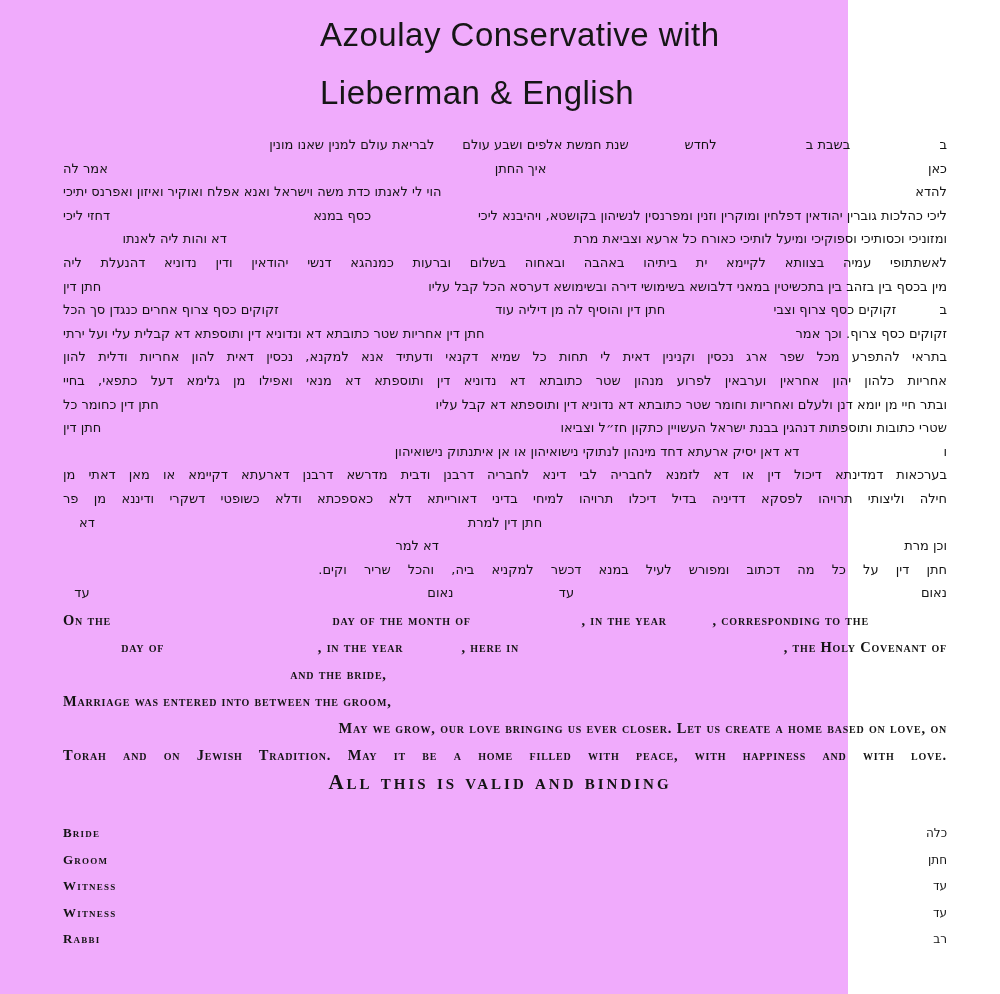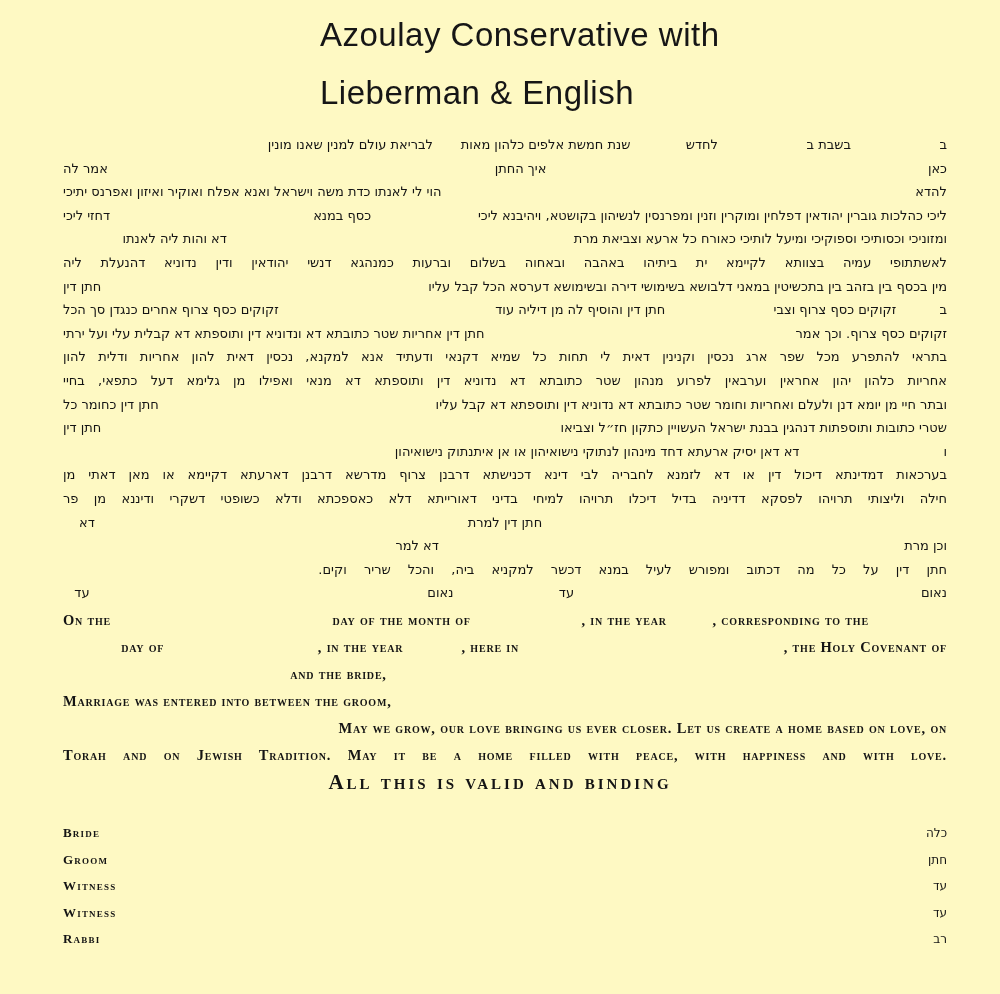--- a/index.html
+++ b/index.html
@@ -1,21 +1,21 @@
 <!DOCTYPE html>
 <html lang="en"><head>
 <meta charset="utf-8">
 <style>
   html, body { margin: 0; padding: 0; background: #ffffff; }
   body {
     width: 1000px; height: 994px; overflow: hidden;
     font-family: "Liberation Sans", sans-serif;
     color: #1a1a1a;
   }
-  .page { position: relative; width: 1000px; height: 994px; background: #fef9c3; }
+  .page { position: relative; width: 848px; height: 994px; background: #f0abfc; }
 
   
   .title-block {
     position: absolute; left: 320px; top: 6px;
     font-family: "Liberation Sans", sans-serif;
     font-size: 33px; line-height: 58px; font-weight: normal;
     letter-spacing: 0.5px; color: #161616; white-space: nowrap;
   }
 
   
@@ -83,21 +83,21 @@
   </div>
 
   <div class="hebrew-block">
       <div class="hline flexline">
         <span class="seg">ב</span>
         <span class="gap" style="flex-grow: 80;"></span>
         <span class="seg">בשבת ב</span>
         <span class="gap" style="flex-grow: 80;"></span>
         <span class="seg">לחדש</span>
         <span class="gap" style="flex-grow: 50;"></span>
-        <span class="seg">שנת חמשת אלפים כלהון מאות</span>
+        <span class="seg">שנת חמשת אלפים ושבע עולם</span>
         <span class="gap" style="flex-grow: 25;"></span>
         <span class="seg">לבריאת עולם למנין שאנו מונין</span>
         <span class="gap" style="flex-grow: 185;"></span>
       </div>
       <div class="hline flexline">
         <span class="seg">כאן</span>
         <span class="gap" style="flex-grow: 360;"></span>
         <span class="seg">איך החתן</span>
         <span class="gap" style="flex-grow: 365;"></span>
         <span class="seg">אמר לה</span>
@@ -151,21 +151,21 @@
         <span class="seg">שטרי כתובות ותוספתות דנהגין בבנת ישראל העשויין כתקון חז״ל וצביאו</span>
         <span class="gap" style="flex-grow: 370;"></span>
         <span class="seg">חתן דין</span>
       </div>
       <div class="hline flexline">
         <span class="seg">ו</span>
         <span class="gap" style="flex-grow: 115;"></span>
         <span class="seg">דא דאן יסיק ארעתא דחד מינהון לנתוקי נישואיהון או אן איתנתוק נישואיהון</span>
         <span class="gap" style="flex-grow: 265;"></span>
       </div>
-      <div class="hline justify">בערכאות דמדינתא דיכול דין או דא לזמנא לחבריה לבי דינא דכנישתא דרבנן צרוף מדרשא דרבנן דארעתא דקיימא או מאן דאתי מן</div>
+      <div class="hline justify">בערכאות דמדינתא דיכול דין או דא לזמנא לחבריה לבי דינא לחבריה דרבנן ודבית מדרשא דרבנן דארעתא דקיימא או מאן דאתי מן</div>
       <div class="hline justify">חילה וליצותי תרויהו לפסקא דדיניה בדיל דיכלו תרויהו למיחי בדיני דאורייתא דלא כאספכתא ודלא כשופטי דשקרי ודיננא מן פר</div>
       <div class="hline flexline">
         <span class="gap" style="flex-grow: 380;"></span>
         <span class="seg">חתן דין למרת</span>
         <span class="gap" style="flex-grow: 350;"></span>
         <span class="seg">דא</span>
         <span class="gap" style="flex-grow: 15;"></span>
       </div>
       <div class="hline flexline">
         <span class="seg">וכן מרת</span>

